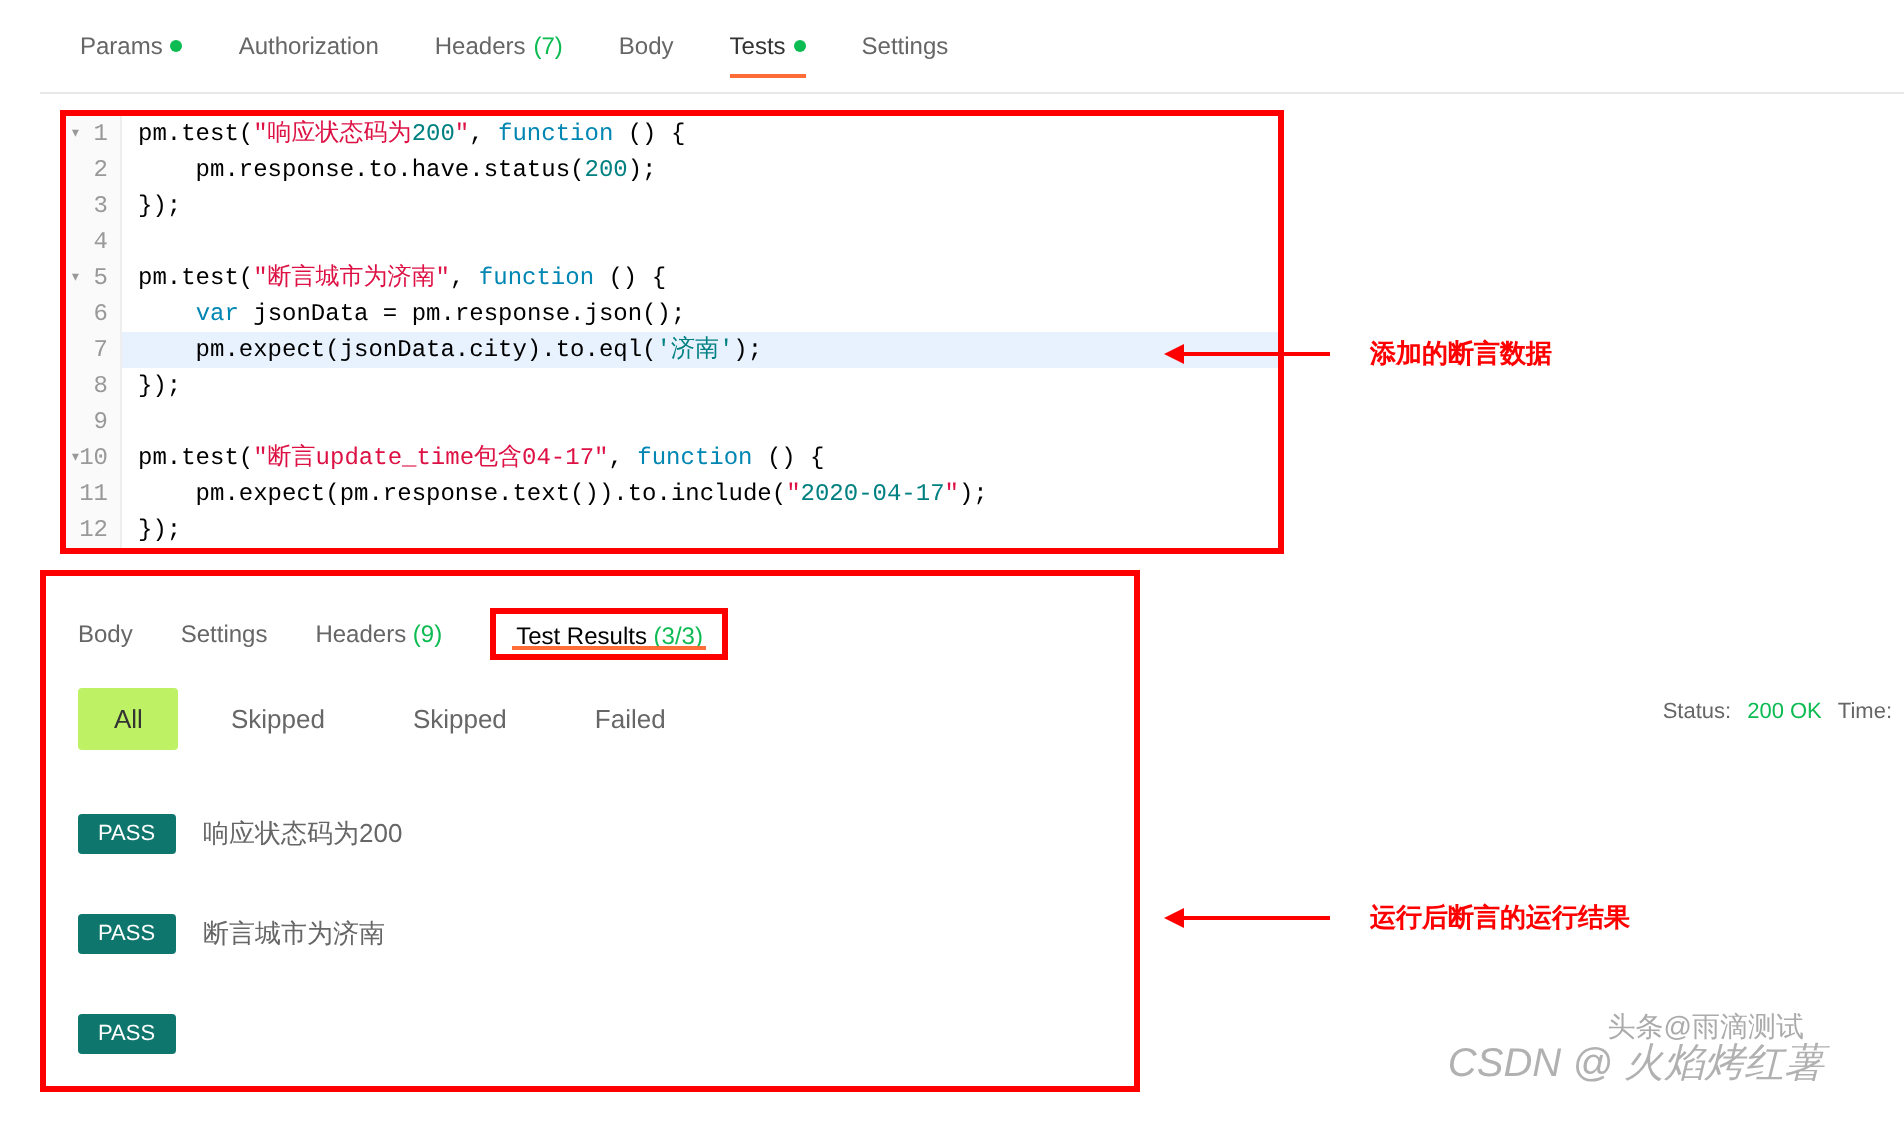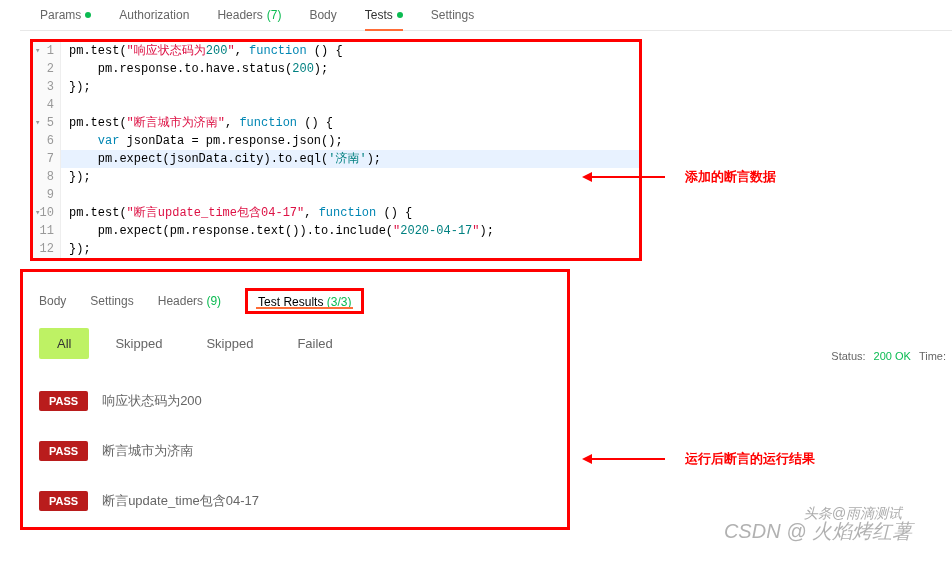--- a/index.html
+++ b/index.html
@@ -1,18 +1,18 @@
 <!DOCTYPE html>
 <html><head>
   <meta charset="utf-8">
   <style>
     * { box-sizing: border-box; margin: 0; padding: 0; }
     body { font-family: -apple-system, Arial, sans-serif; font-size: 12px; background: #fff; width: 952px; height: 563px; position: relative; overflow: hidden; }
     
-    .top-tabs { display: flex; align-items: center; padding: 0 20px; height: 31px; border-bottom: 1px solid #e8e8e8; gap: 28px; margin-left: 20px; }
+    .top-tabs { display: flex; align-items: center; padding: 0 20px; height: 47px; border-bottom: 1px solid #e8e8e8; gap: 28px; margin-left: 20px; }
     .top-tab { color: #666; cursor: pointer; display: flex; align-items: center; gap: 4px; padding: 8px 0; position: relative; }
     .top-tab.active { color: #333; }
     .top-tab.active::after { content: ''; position: absolute; bottom: -1px; left: 0; right: 0; height: 2px; background: #ff6c37; }
     .dot { width: 6px; height: 6px; border-radius: 50%; background: #0cbb52; display: inline-block; }
     .count-green { color: #0cbb52; }
     
     .code-area { border: 3px solid #ff0000; margin: 8px 20px 8px 30px; width: 612px; background: #fff; position: relative; }
     .code-line { display: flex; font-family: 'Courier New', monospace; font-size: 12px; line-height: 18px; }
     .code-line.hl { background: #e8f2ff; }
     .gutter { width: 28px; text-align: right; padding-right: 6px; color: #999; background: #fafafa; border-right: 1px solid #eee; user-select: none; position: relative; }
@@ -35,24 +35,24 @@
     .res-tab-box::after { content: ''; position: absolute; bottom: 2px; left: 8px; right: 8px; height: 2px; background: #ff6c37; }
     
     .status-row { position: absolute; right: 6px; top: 350px; font-size: 11px; color: #666; display: flex; gap: 8px; }
     .status-ok { color: #0cbb52; }
     
     .filter-bar { display: flex; gap: 8px; padding: 10px 16px; }
     .filter-btn { padding: 8px 18px; color: #666; cursor: pointer; font-size: 13px; }
     .filter-btn.active { background: #bef264; color: #333; border-radius: 2px; }
     
     .test-row { display: flex; align-items: center; gap: 14px; padding: 8px 16px; margin-top: 14px; }
-    .pass-badge { background: #b91c1c; color: #fff; font-size: 11px; font-weight: bold; padding: 4px 10px; border-radius: 2px; text-align: right; }
+    .pass-badge { background: #0f766e; color: #fff; font-size: 11px; font-weight: normal; padding: 4px 10px; border-radius: 2px; text-align: right; }
     .test-name { color: #666; font-size: 13px; }
     
-    .wm1 { position: absolute; right: 50px; bottom: 40px; color: #888; font-size: 14px; opacity: 0.7; font-style: italic; }
+    .wm1 { position: absolute; right: 50px; bottom: 40px; color: #888; font-size: 14px; opacity: 0.7; }
     .wm2 { position: absolute; right: 40px; bottom: 18px; color: #888; font-size: 20px; opacity: 0.65; font-style: italic; }
   </style>
 </head>
 <body>
 
 <div class="top-tabs">
   <div class="top-tab">
       <span>Params</span>
       <span class="dot"></span>
     </div>
@@ -144,21 +144,20 @@
       <div class="test-row">
         <span class="pass-badge">PASS</span>
         <span class="test-name">响应状态码为200</span>
       </div>
       <div class="test-row">
         <span class="pass-badge">PASS</span>
         <span class="test-name">断言城市为济南</span>
       </div>
       <div class="test-row">
         <span class="pass-badge">PASS</span>
-        <span class="test-name">断言update_time包含04-17</span>
       </div>
     </div>
 </div>
 
 <div class="status-row">
   <span>Status:</span>
     <span class="status-ok">200 OK</span>
   <span>Time:</span>
 </div>
 

